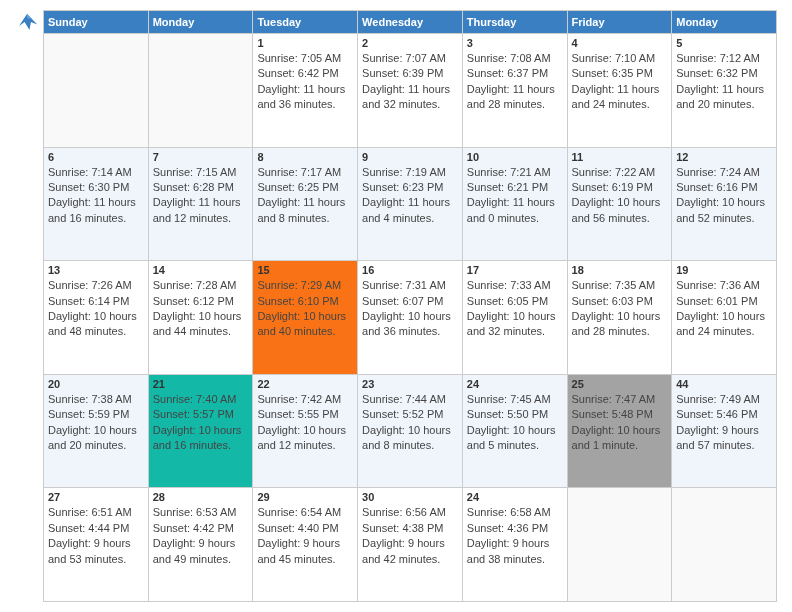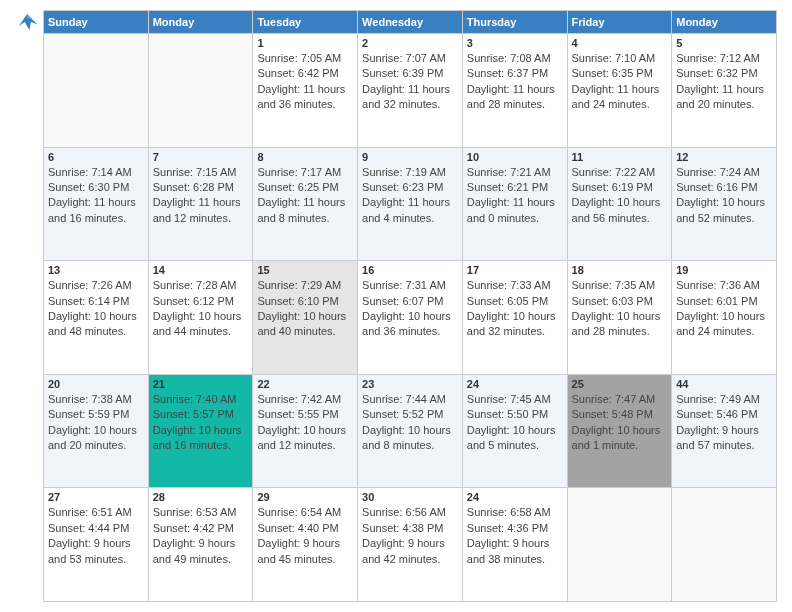--- a/index.html
+++ b/index.html
@@ -186,21 +186,21 @@
         </tr>
         <tr>
           <td style="background: rgb(255, 255, 255);">
             <span class="day-number">13</span>
             <div class="day-info">Sunrise: 7:26 AM<br>Sunset: 6:14 PM<br>Daylight: 10 hours and 48 minutes.</div>
           </td>
           <td style="background: rgb(255, 255, 255);">
             <span class="day-number">14</span>
             <div class="day-info">Sunrise: 7:28 AM<br>Sunset: 6:12 PM<br>Daylight: 10 hours and 44 minutes.</div>
           </td>
-          <td style="background: #e5e5e5;">
+          <td style="background: #f97316;">
             <span class="day-number">15</span>
             <div class="day-info">Sunrise: 7:29 AM<br>Sunset: 6:10 PM<br>Daylight: 10 hours and 40 minutes.</div>
           </td>
           <td style="background: rgb(255, 255, 255);">
             <span class="day-number">16</span>
             <div class="day-info">Sunrise: 7:31 AM<br>Sunset: 6:07 PM<br>Daylight: 10 hours and 36 minutes.</div>
           </td>
           <td style="background: rgb(255, 255, 255);">
             <span class="day-number">17</span>
             <div class="day-info">Sunrise: 7:33 AM<br>Sunset: 6:05 PM<br>Daylight: 10 hours and 32 minutes.</div>

